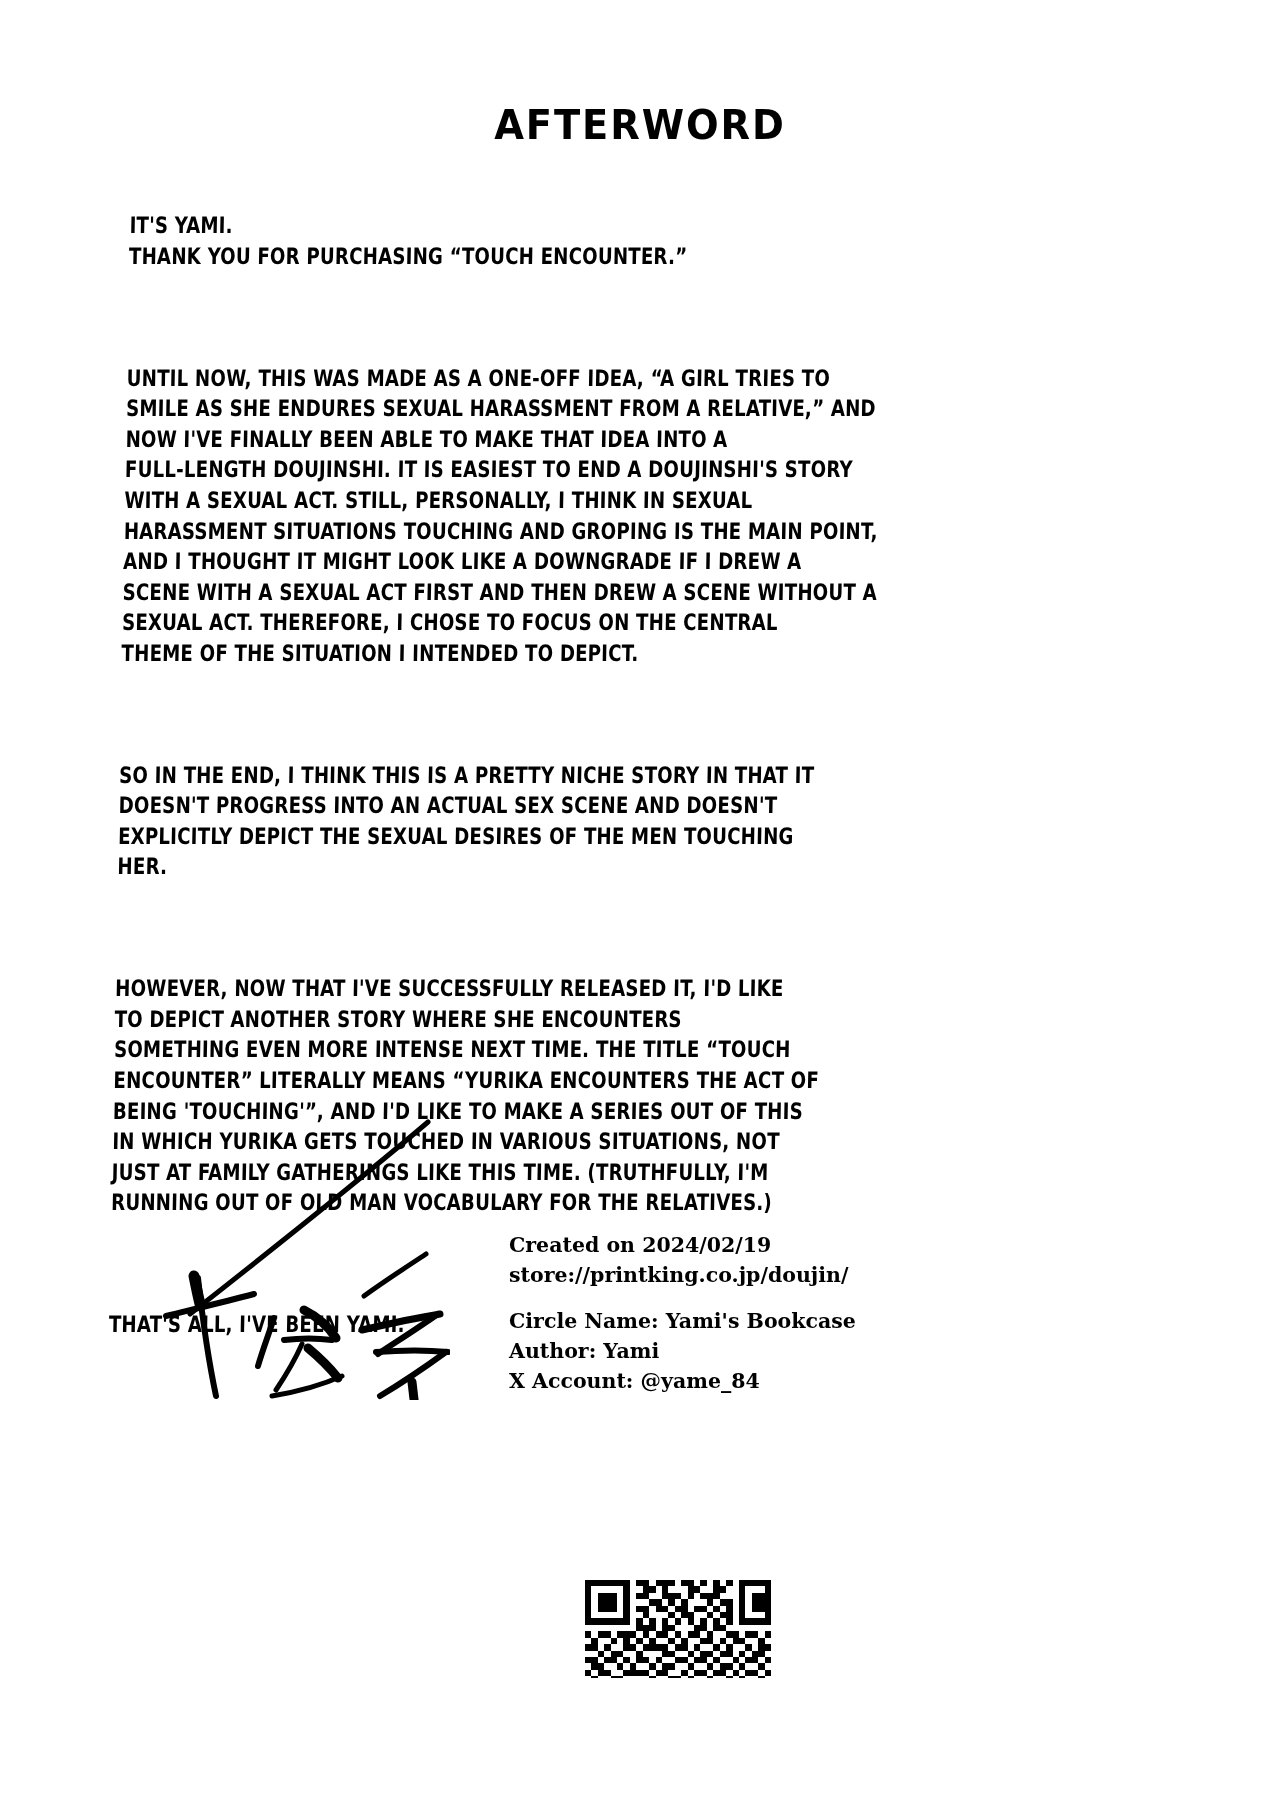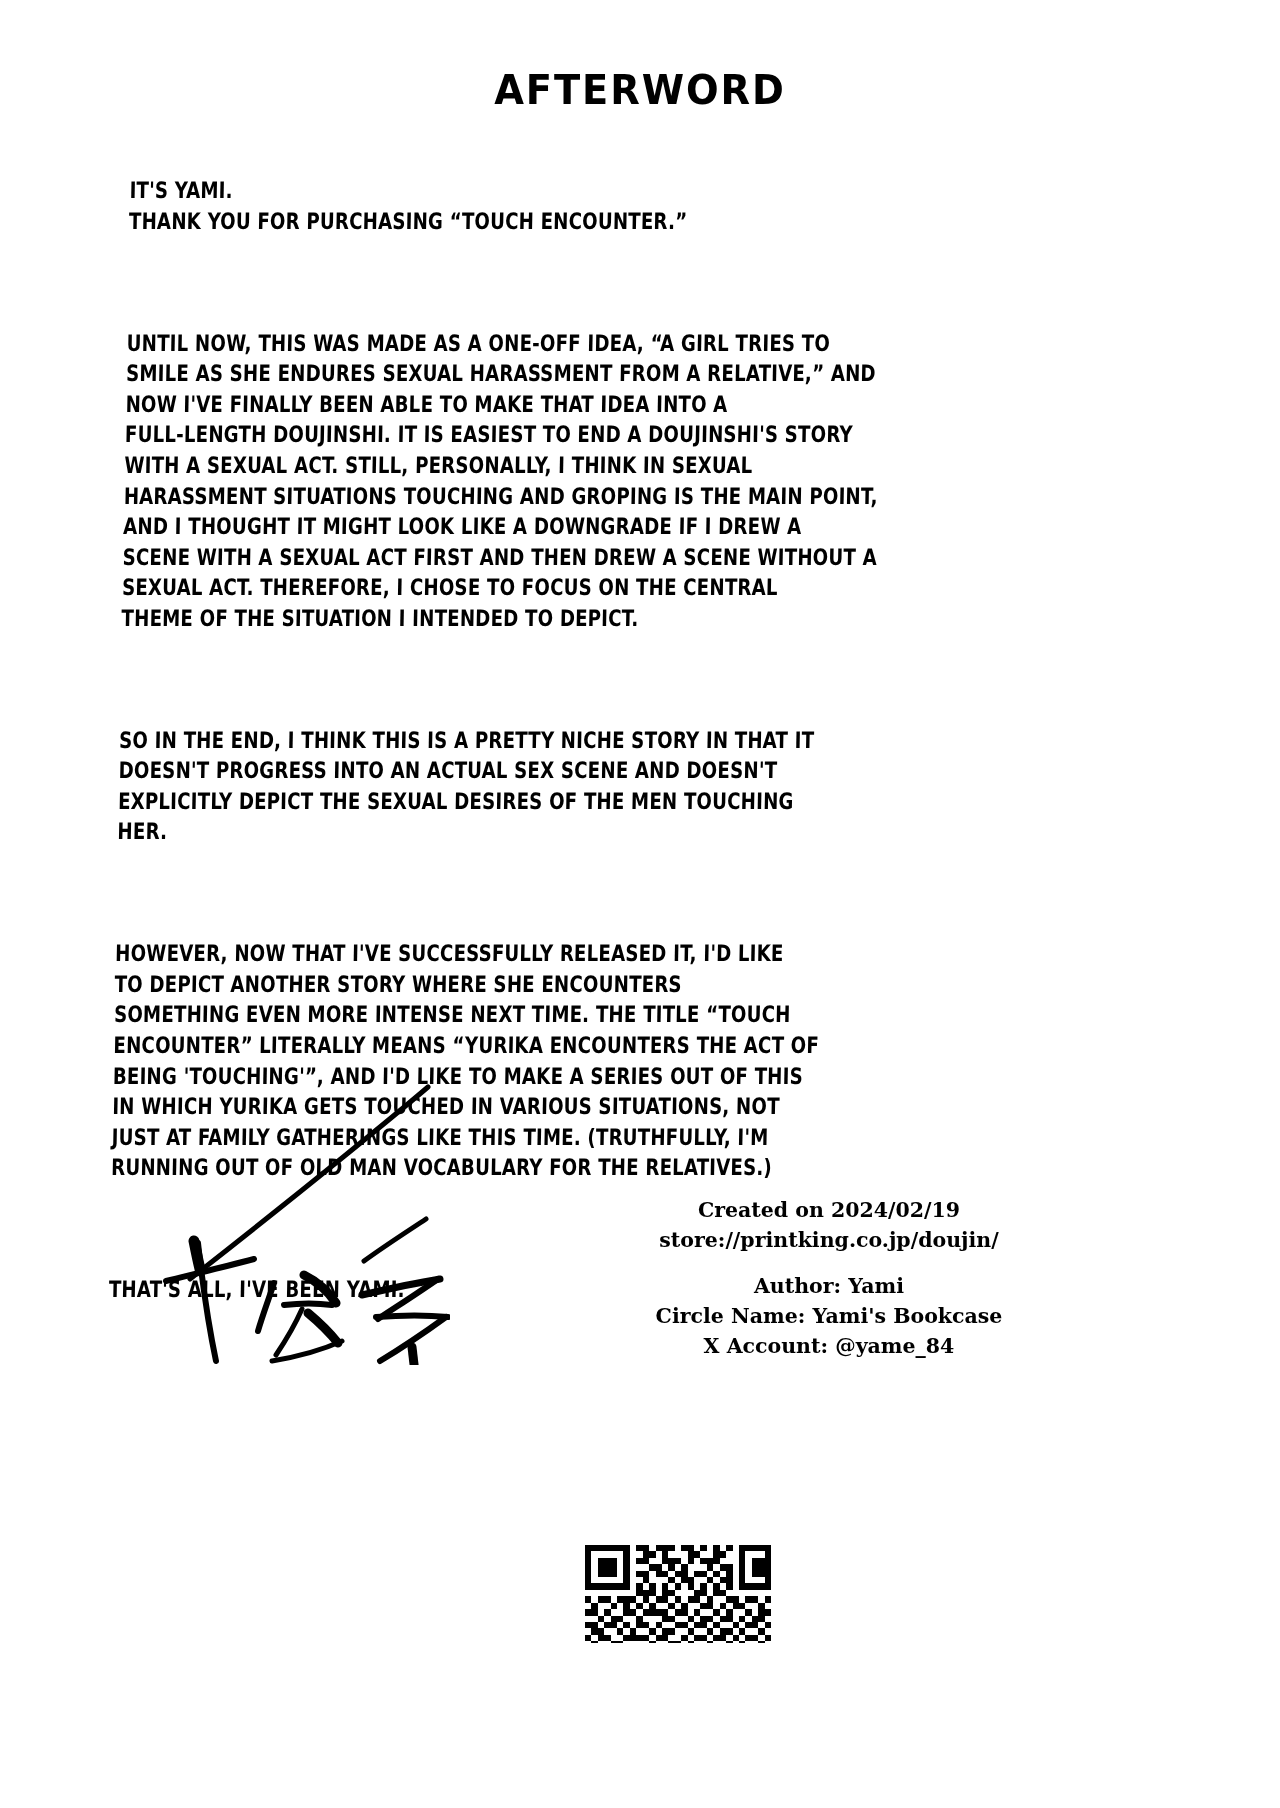--- a/index.html
+++ b/index.html
@@ -7,20 +7,21 @@
     padding: 0;
     background: #ffffff;
   }
   .page {
     position: relative;
     width: 1280px;
     height: 1643px;
     background: #ffffff;
     overflow: hidden;
     font-family: "DejaVu Sans", sans-serif;
+    margin-top: 35px;
   }
 
   
   .afterword-title {
     position: absolute;
     top: 40px;
     left: 0;
     width: 1280px;
     text-align: center;
     font-family: "DejaVu Sans", sans-serif;
@@ -64,21 +65,20 @@
   .credits {
     position: absolute;
     left: 509px;
     top: 1195px;
     width: 640px;
     color: #000000;
     font-family: "DejaVu Serif", serif;
     font-weight: 700;
     font-size: 20.5px;
     line-height: 30px;
-    text-align: center;
   }
   .credits-group { margin: 0; }
   .credits-group + .credits-group { margin-top: 16px; }
   .credits-line { display: block; white-space: nowrap; }
 
   
   .qr-wrap {
     position: absolute;
     left: 585px;
     top: 1545px;
@@ -152,22 +152,22 @@
       </g>
     </svg>
   </div>
 
   <div class="credits">
     <div class="credits-group">
       <span class="credits-line">Created on 2024/02/19</span>
       <span class="credits-line">store://printking.co.jp/doujin/</span>
     </div>
     <div class="credits-group">
+      <span class="credits-line">Circle Name: Yami's Bookcase</span>
       <span class="credits-line">Author: Yami</span>
-      <span class="credits-line">Circle Name: Yami's Bookcase</span>
       <span class="credits-line">X Account: @yame_84</span>
     </div>
     <div class="credits-group">
     </div>
   </div>
 
   <div class="qr-wrap">
     <svg id="qr-svg" viewBox="0 0 29 29" shape-rendering="crispEdges" xmlns="http://www.w3.org/2000/svg">
         <rect x="0" y="0" width="29" height="29" fill="#ffffff"></rect>
         <rect x="0" y="0" width="1" height="1" fill="#000000"></rect>

